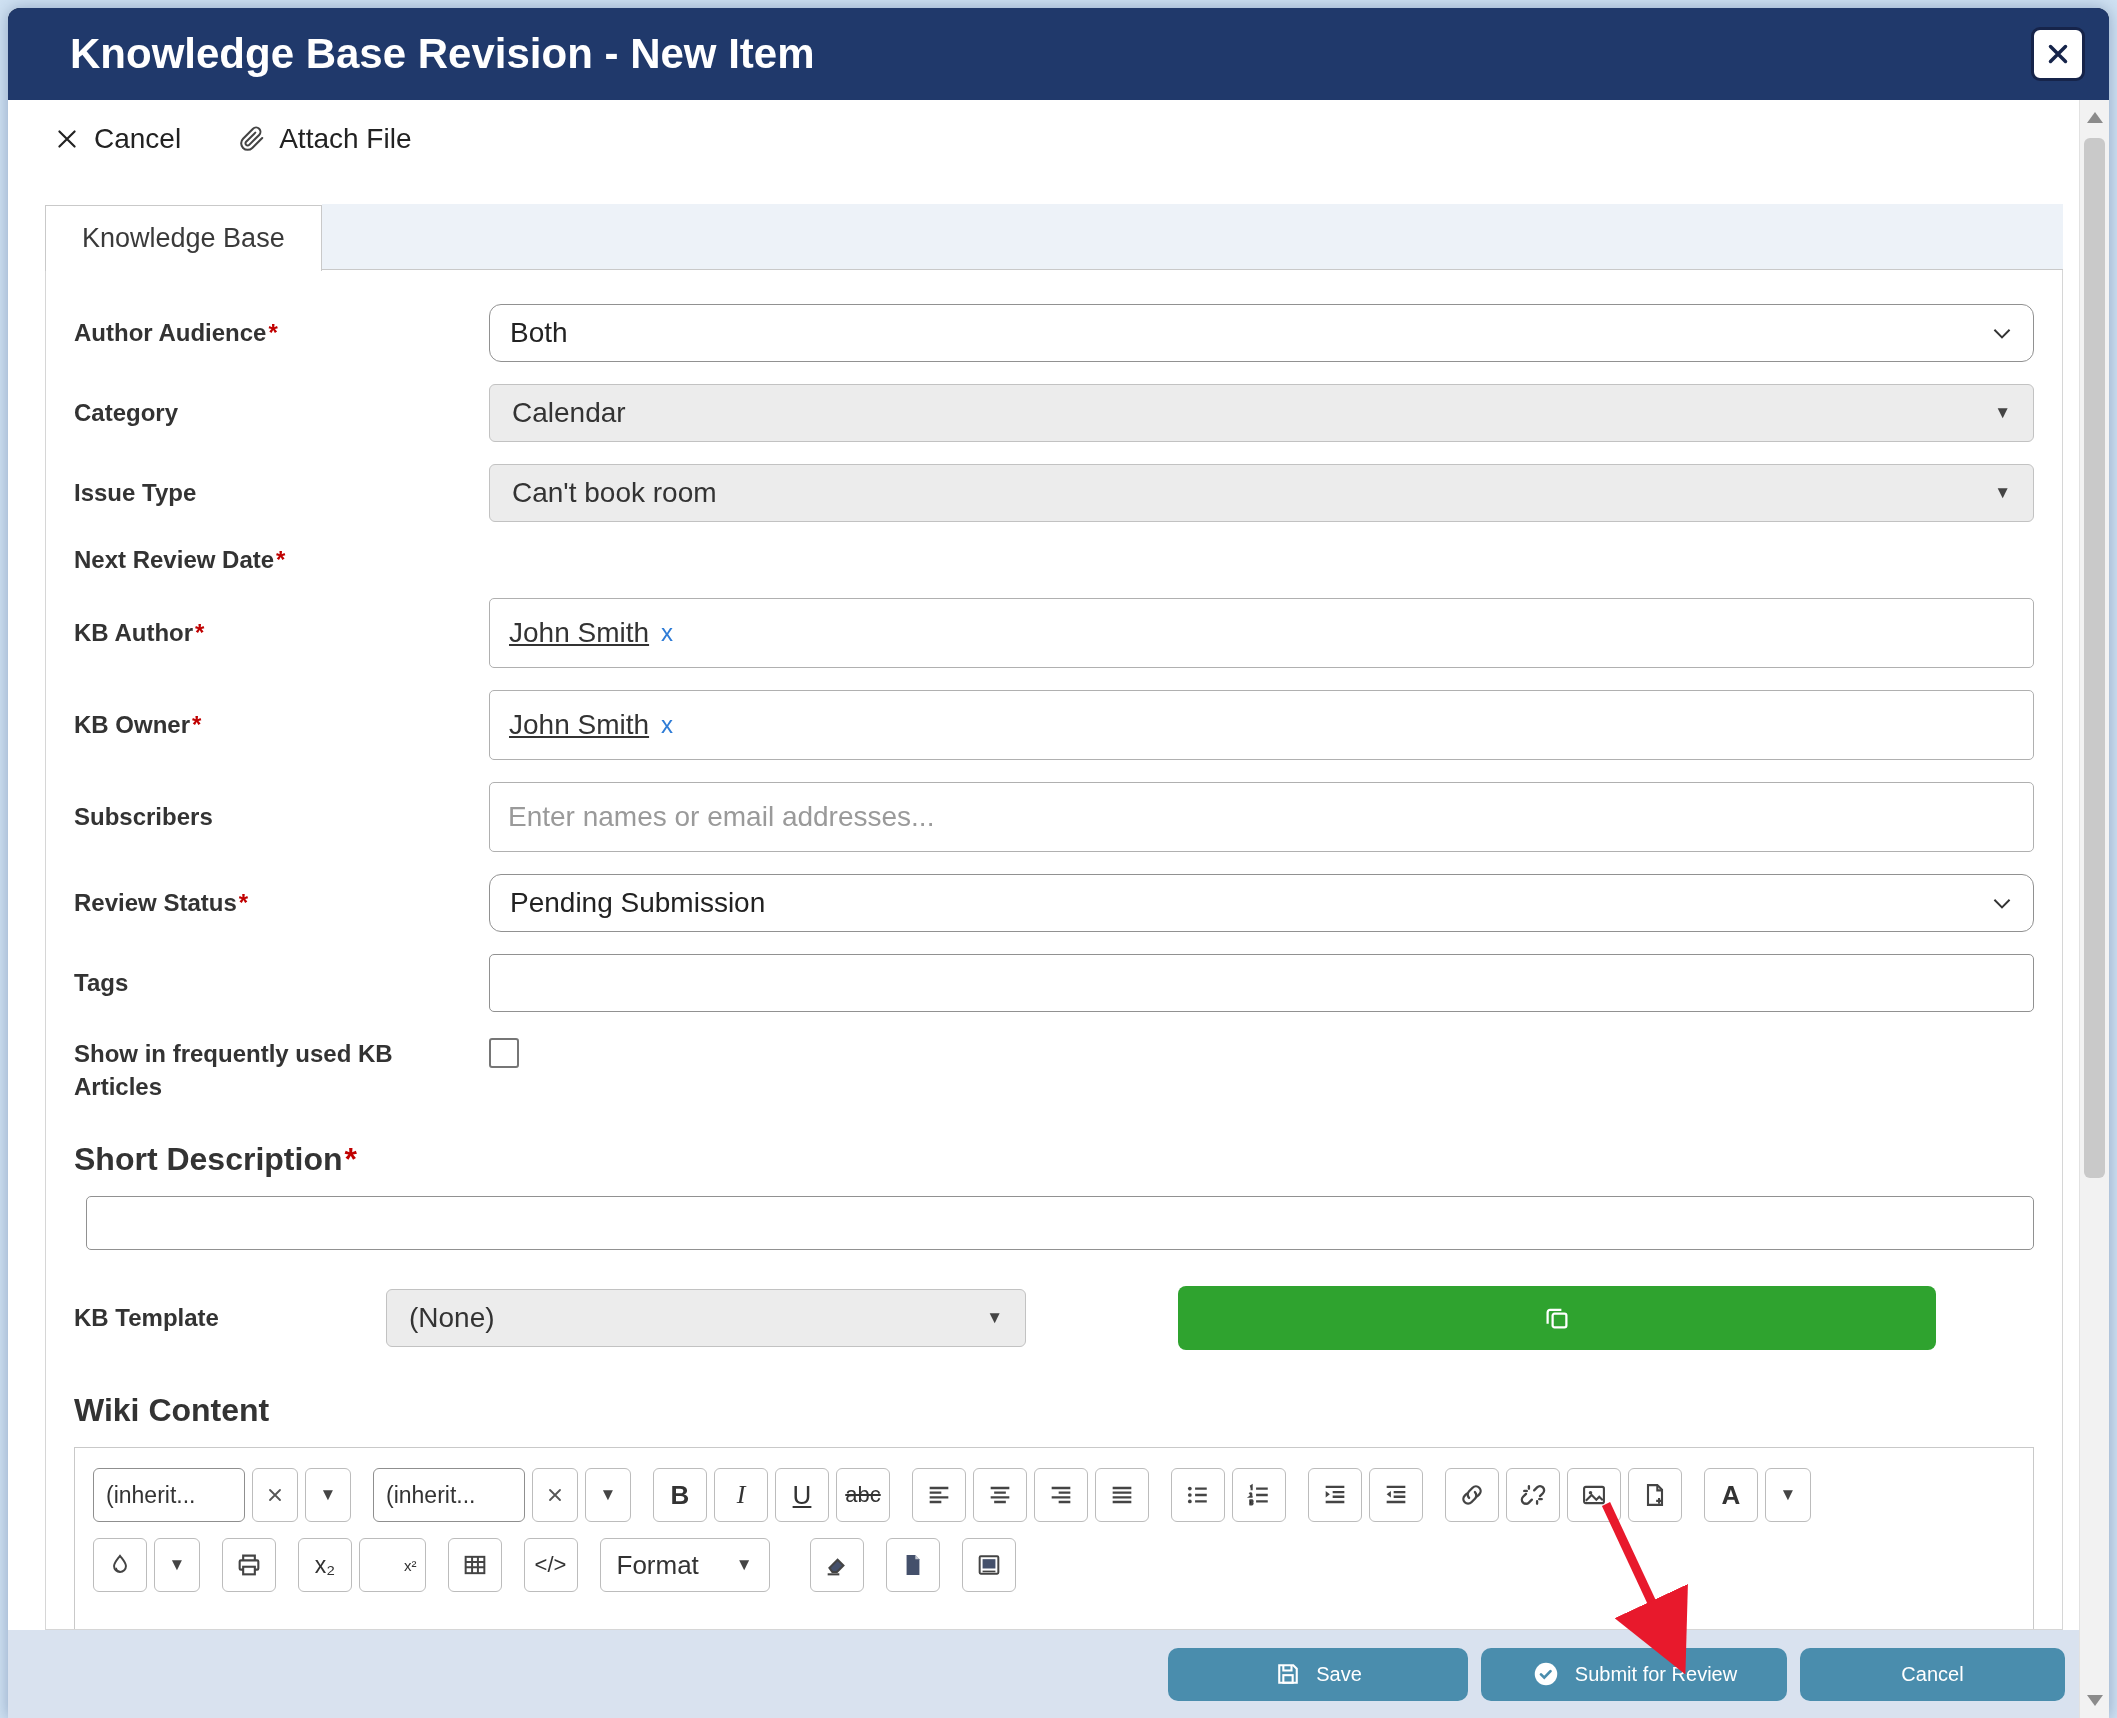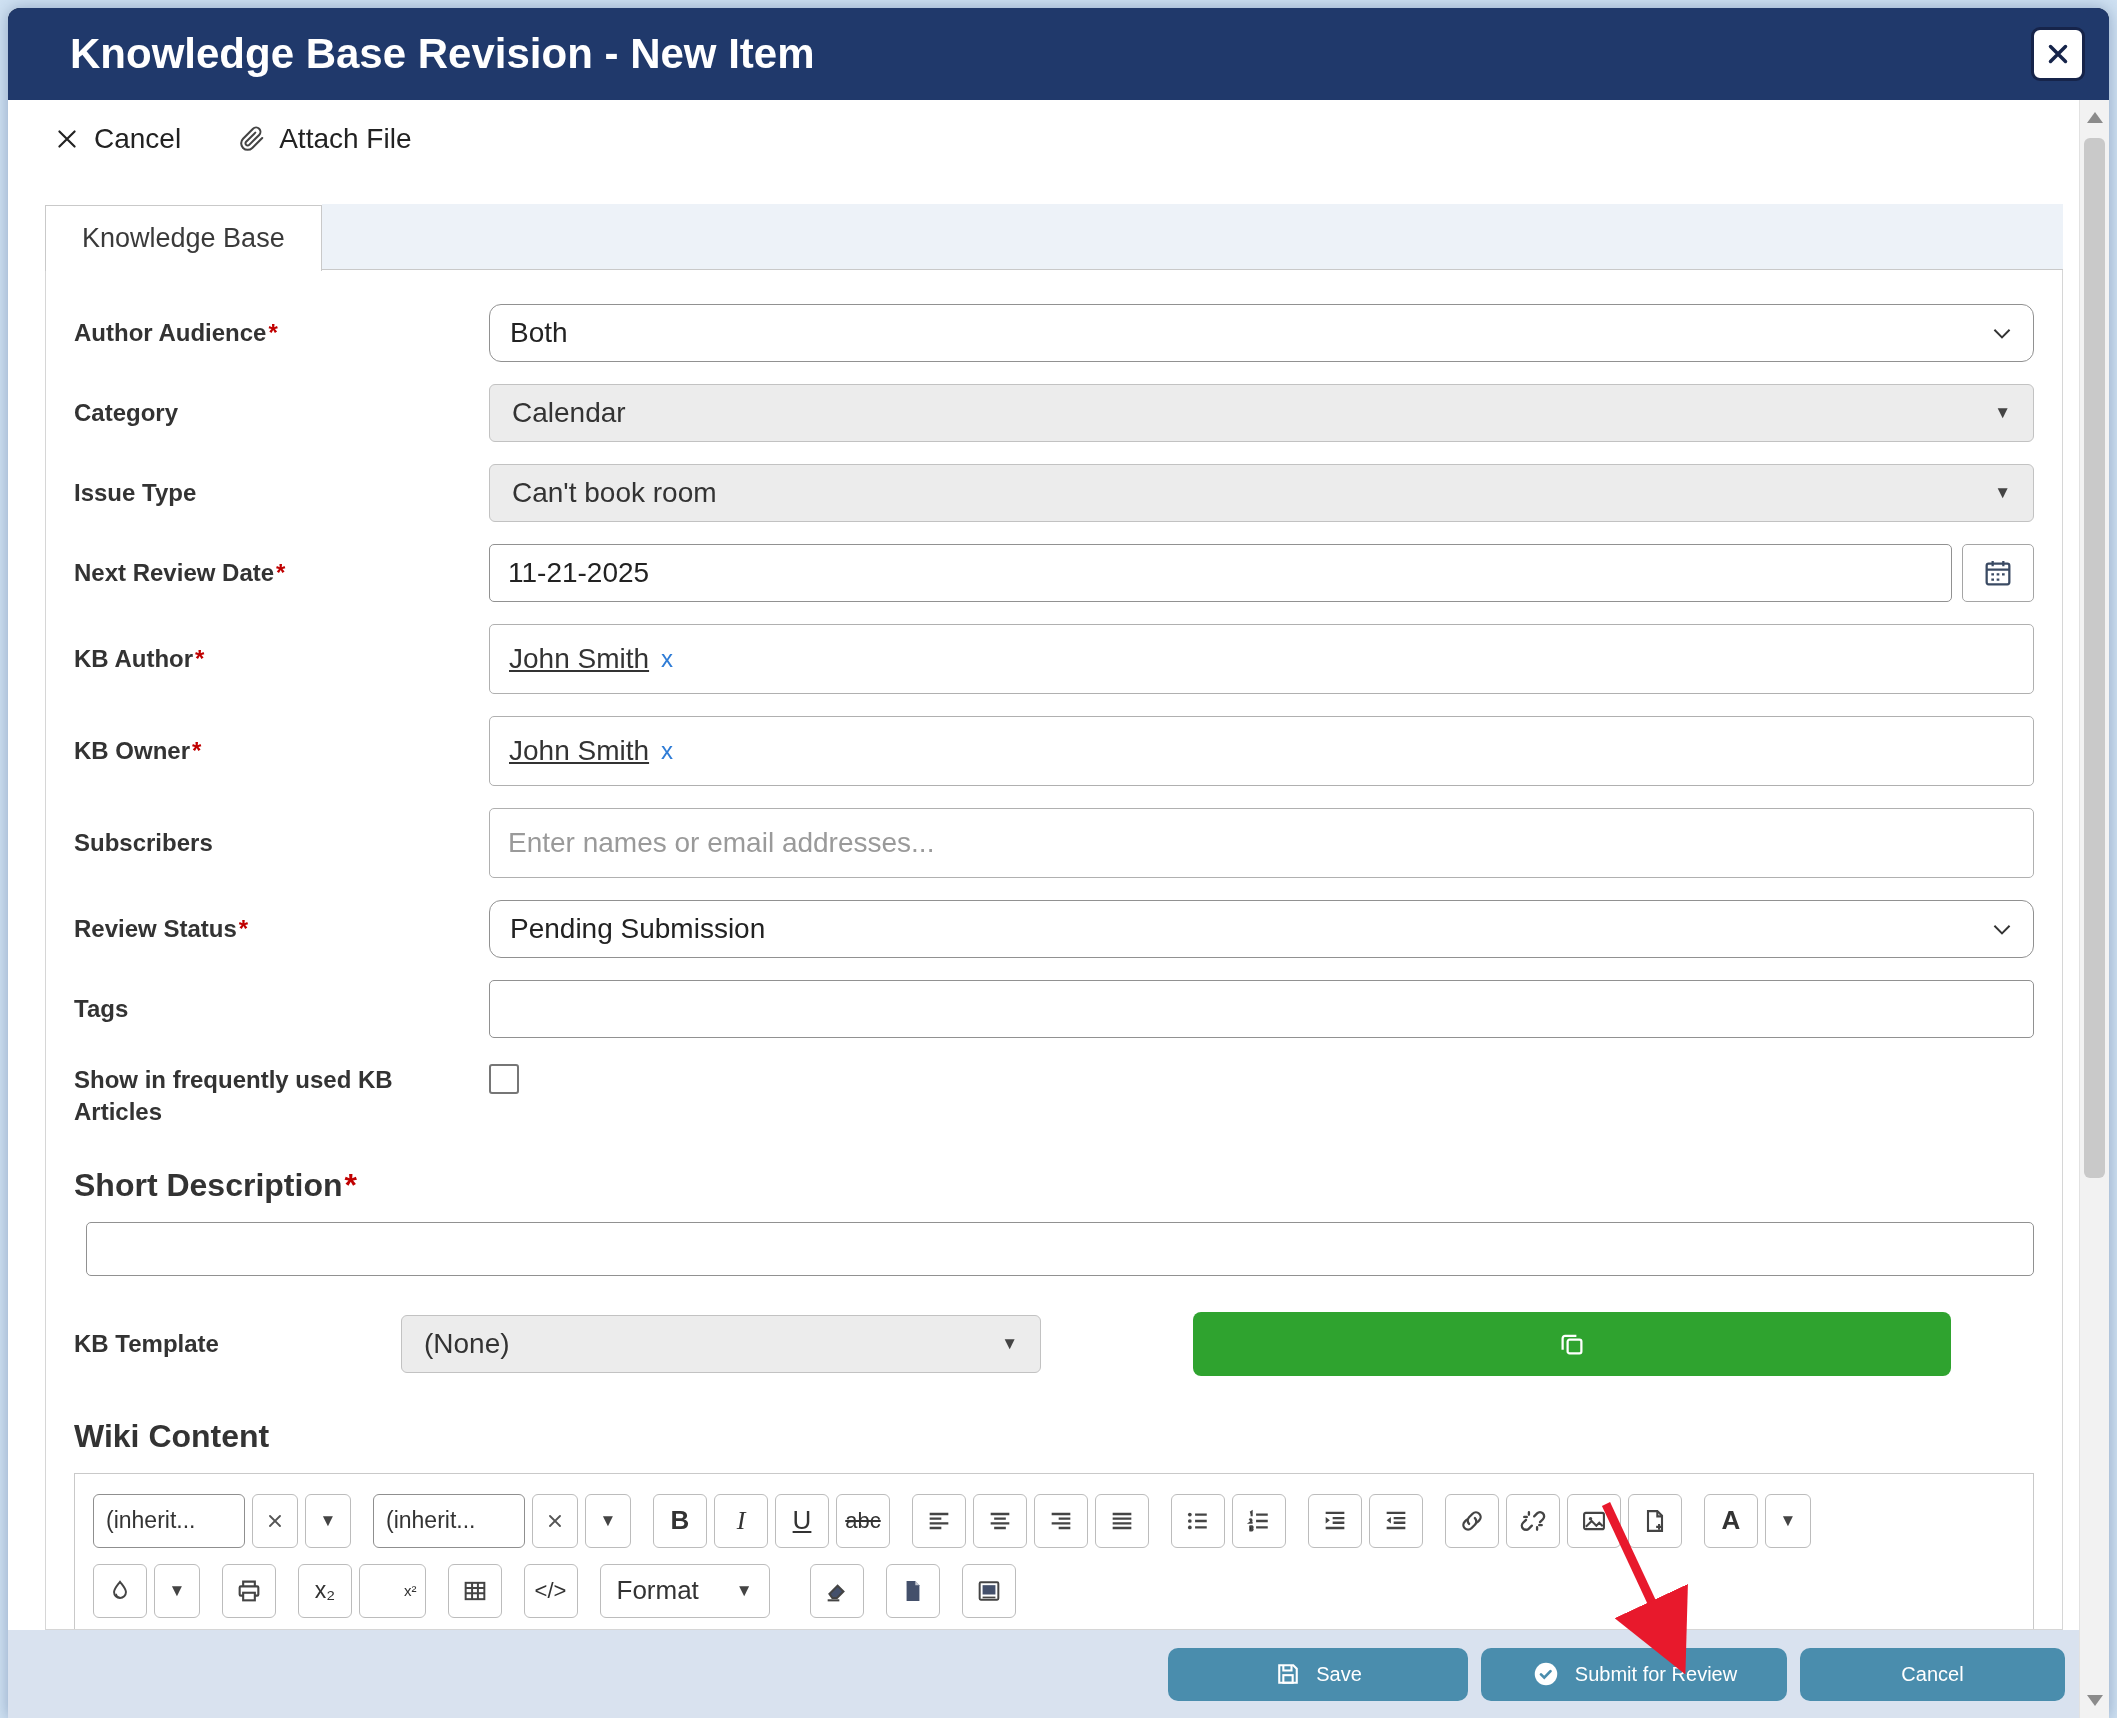--- a/index.html
+++ b/index.html
@@ -72,21 +72,21 @@
              justify-content: center; cursor: pointer; flex: 0 0 auto; }
   .peoplebox { flex: 1; height: 70px; border: 1px solid #b0b0b0; border-radius: 5px;
                background: #fff; display: flex; align-items: center; padding: 0 19px; gap: 12px; }
   .person { font-size: 28px; color: #333; text-decoration: underline; cursor: pointer; }
   .person-x { font-size: 24px; color: #2f7cd6; cursor: pointer; }
   .cb { appearance: none; width: 30px; height: 30px; border: 2px solid #767676; border-radius: 3px;
         background: #fff; cursor: pointer; }
   .block-label { font-size: 32px; font-weight: bold; color: #333; margin: 12px 0 18px 0; }
   .sd-row { margin-bottom: 36px; display: flex; }
   .kbt-lbl { width: 312px; }
-  .sel-gray.kbt { flex: 0 0 640px; margin-left: 15px; }
+  .sel-gray.kbt { flex: 0 0 640px; }
   .override-btn { margin-left: 152px; height: 64px; flex: 0 0 758px; background: #2fa32f;
                   border: none; border-radius: 8px; color: #fff; font-size: 27px; display: flex;
                   align-items: center; justify-content: center; gap: 16px; cursor: pointer;
                   font-family: inherit; }
   
   .editor { border: 1px solid #c9c9c9; padding: 20px 18px; display: flex; flex-direction: column;
             gap: 16px; height: 250px; }
   .erow { display: flex; align-items: center; gap: 22px; }
   .egroup { display: flex; gap: 7px; }
   .ebtn { min-width: 54px; height: 54px; border: 1px solid #bcbcbc; border-radius: 6px;
@@ -192,32 +192,20 @@
             <div class="ctl">
               <div class="sel-gray">
                 <span>Can't book room</span>
                 <span class="tri">▼</span>
               </div>
             </div>
           </div>
 
           <div class="row">
             <div class="lbl"><span>Next Review Date</span><span class="req">*</span></div>
-            <div class="ctl">
-              <input class="inp" type="text" value="11-21-2025" style="">
-              <div class="datebtn">
-                <span>
-                  <svg width="32" height="32" viewBox="0 0 24 24" fill="none" stroke="#3a4a63" stroke-width="1.7">
-                    <rect x="3.5" y="5" width="17" height="15.5" rx="1.5"></rect>
-                    <path d="M3.5 9.5h17 M8 3v4 M16 3v4"></path>
-                    <path d="M7 13h2 M11 13h2 M15 13h2 M7 17h2 M11 17h2"></path>
-                  </svg>
-                </span>
-              </div>
-            </div>
           </div>
 
           <div class="row">
             <div class="lbl"><span>KB Author</span><span class="req">*</span></div>
             <div class="ctl">
               <div class="peoplebox">
                 <span class="person">John Smith</span>
                 <span class="person-x">x</span>
               </div>
             </div>

